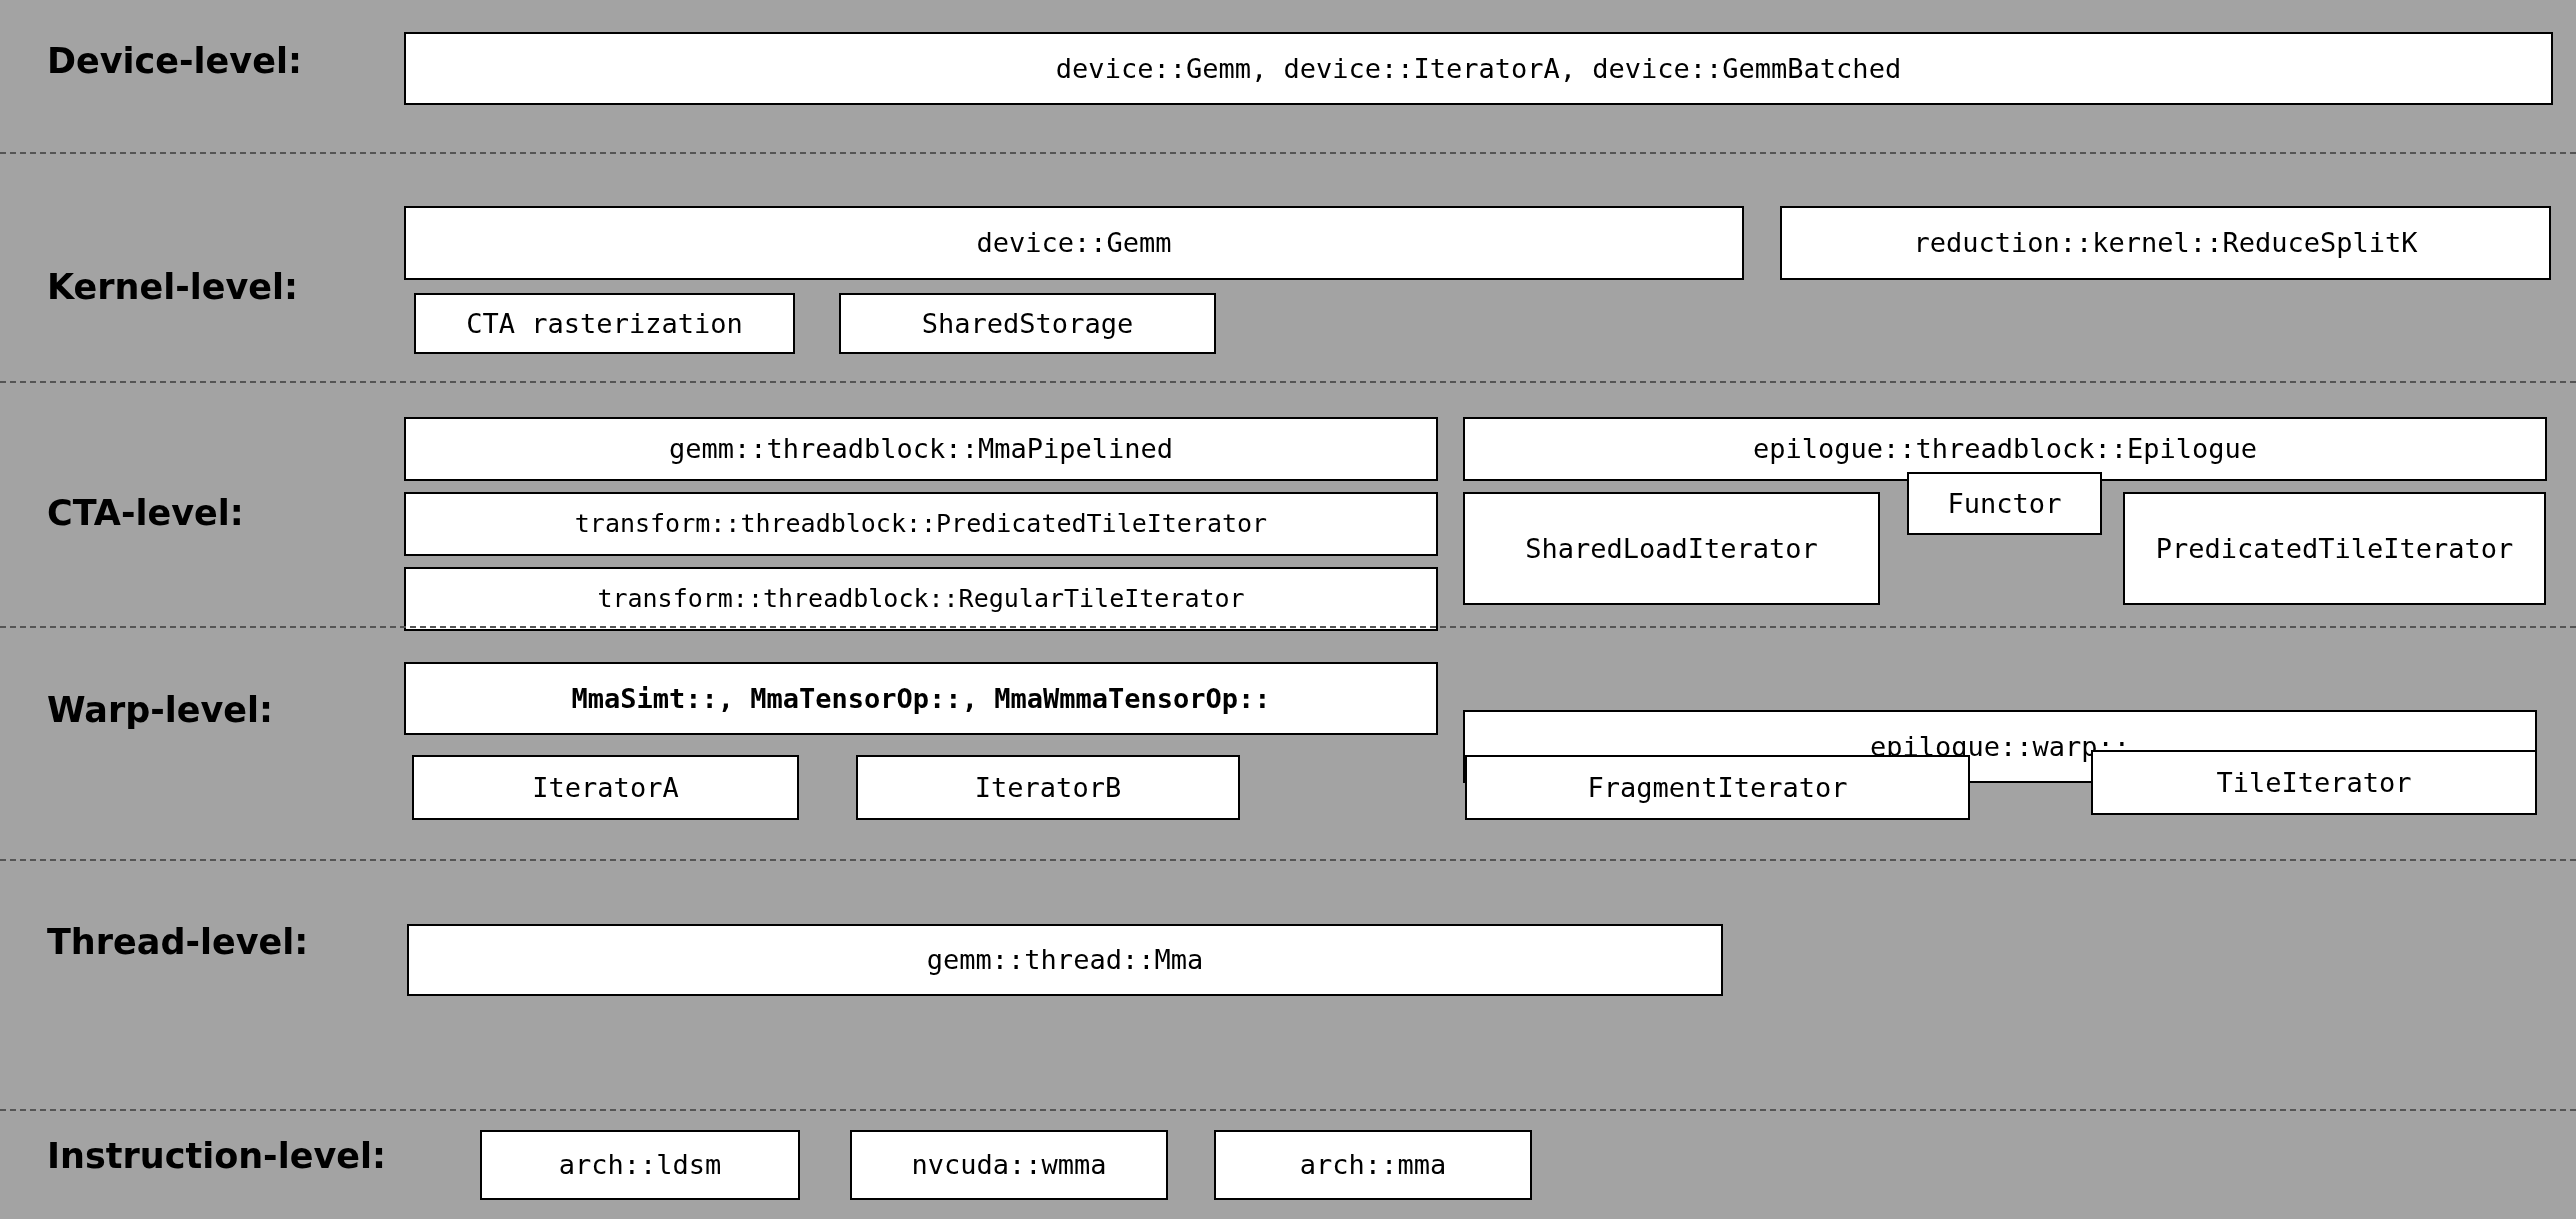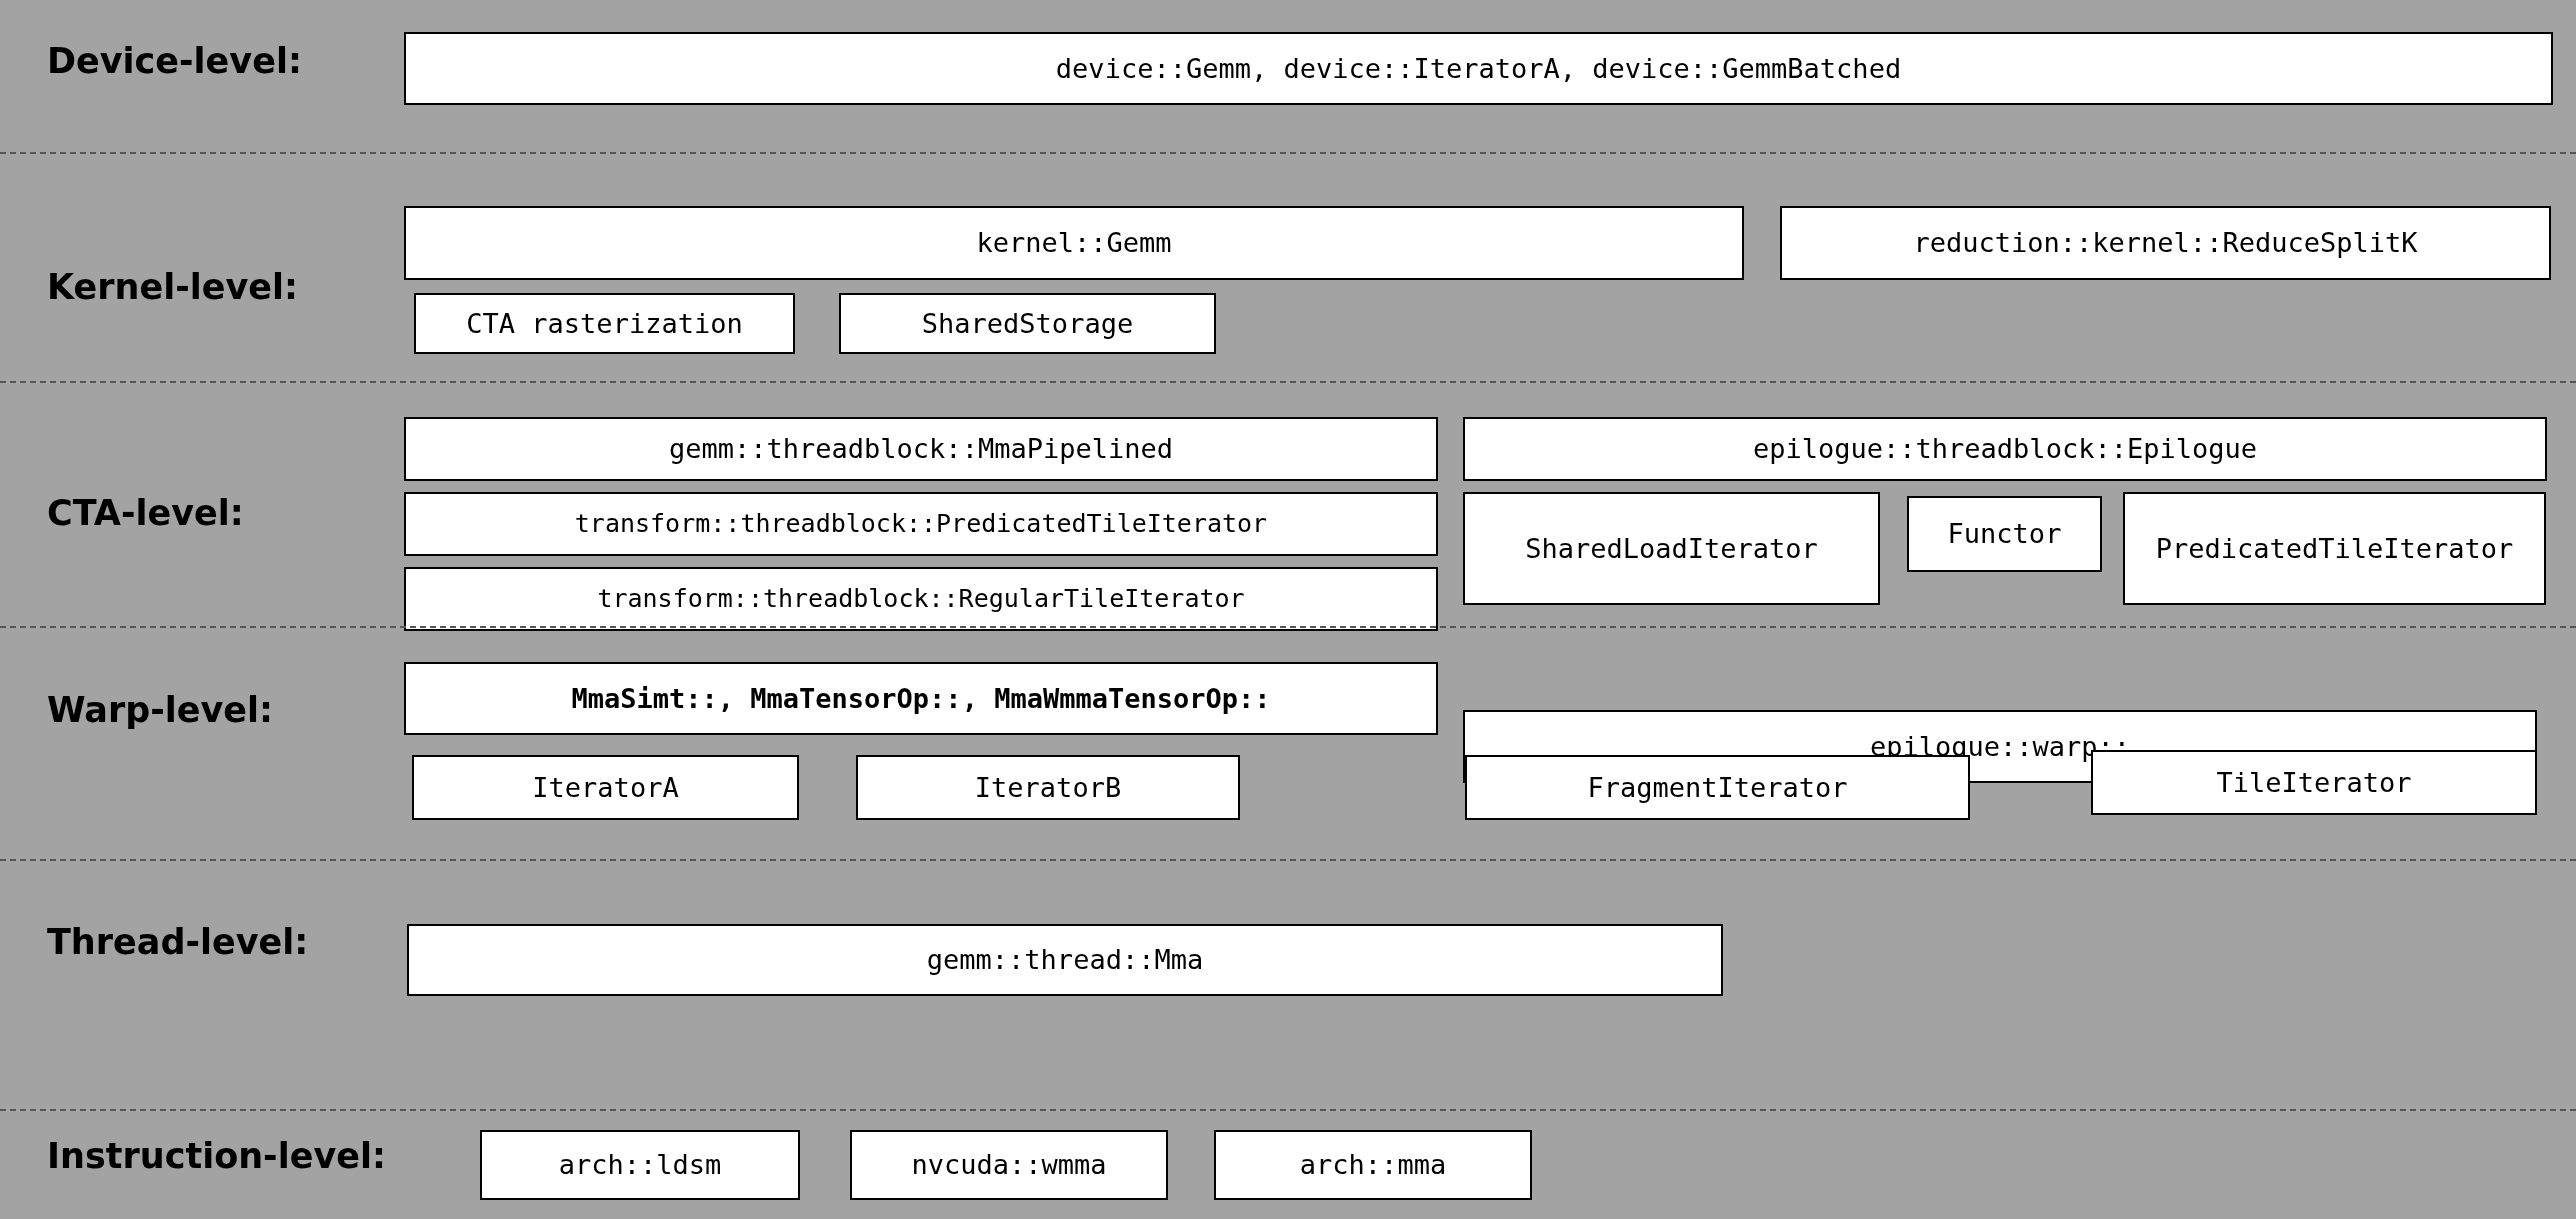--- a/index.html
+++ b/index.html
@@ -56,41 +56,41 @@
 <div id="canvas">
 
   <div class="row-label" style="left:47px; top:44px;">Device-level:</div>
 
   <div class="node" style="left:404px; top:32px; width:2149px; height:73px;">device::Gemm, device::IteratorA, device::GemmBatched</div>
 
   <div class="divider" style="top:152px;"></div>
 
   <div class="row-label" style="left:47px; top:270px;">Kernel-level:</div>
 
-  <div class="node" style="left:404px; top:206px; width:1340px; height:74px;">kernel::Gemm</div>
+  <div class="node" style="left:404px; top:206px; width:1340px; height:74px;">device::Gemm</div>
 
   <div class="node" style="left:1780px; top:206px; width:771px; height:74px;">reduction::kernel::ReduceSplitK</div>
 
   <div class="node" style="left:414px; top:293px; width:381px; height:61px;">CTA rasterization</div>
 
   <div class="node" style="left:839px; top:293px; width:377px; height:61px;">SharedStorage</div>
 
   <div class="divider" style="top:381px;"></div>
 
   <div class="row-label" style="left:47px; top:496px;">CTA-level:</div>
 
   <div class="node" style="left:404px; top:417px; width:1034px; height:64px;">gemm::threadblock::MmaPipelined</div>
 
   <div class="node" style="left:1463px; top:417px; width:1084px; height:64px;">epilogue::threadblock::Epilogue</div>
 
   <div class="node small" style="left:404px; top:492px; width:1034px; height:64px;">transform::threadblock::PredicatedTileIterator</div>
 
   <div class="node" style="left:1463px; top:492px; width:417px; height:113px;">SharedLoadIterator</div>
 
-  <div class="node" style="left:1907px; top:496px; width:195px; height:76px;">Functor</div>
+  <div class="node" style="left:1907px; top:472px; width:195px; height:63px;">Functor</div>
 
   <div class="node" style="left:2123px; top:492px; width:423px; height:113px;">PredicatedTileIterator</div>
 
   <div class="node small" style="left:404px; top:567px; width:1034px; height:64px;">transform::threadblock::RegularTileIterator</div>
 
   <div class="divider" style="top:626px;"></div>
 
   <div class="row-label" style="left:47px; top:693px;">Warp-level:</div>
 
   <div class="node" style="left:404px; top:662px; width:1034px; height:73px;font-weight:bold;">MmaSimt::, MmaTensorOp::, MmaWmmaTensorOp::</div>

